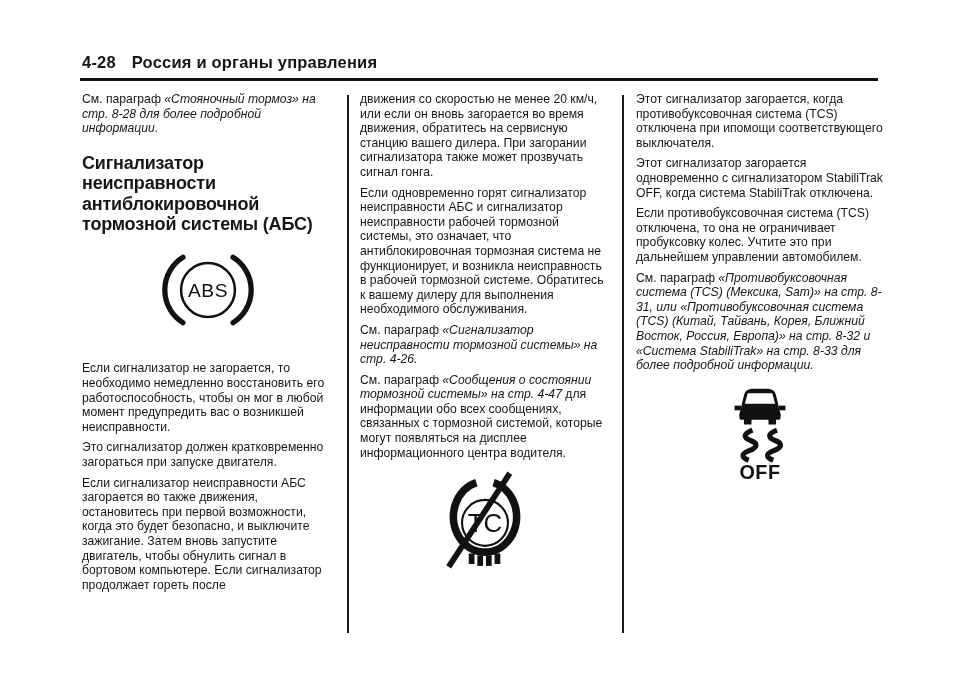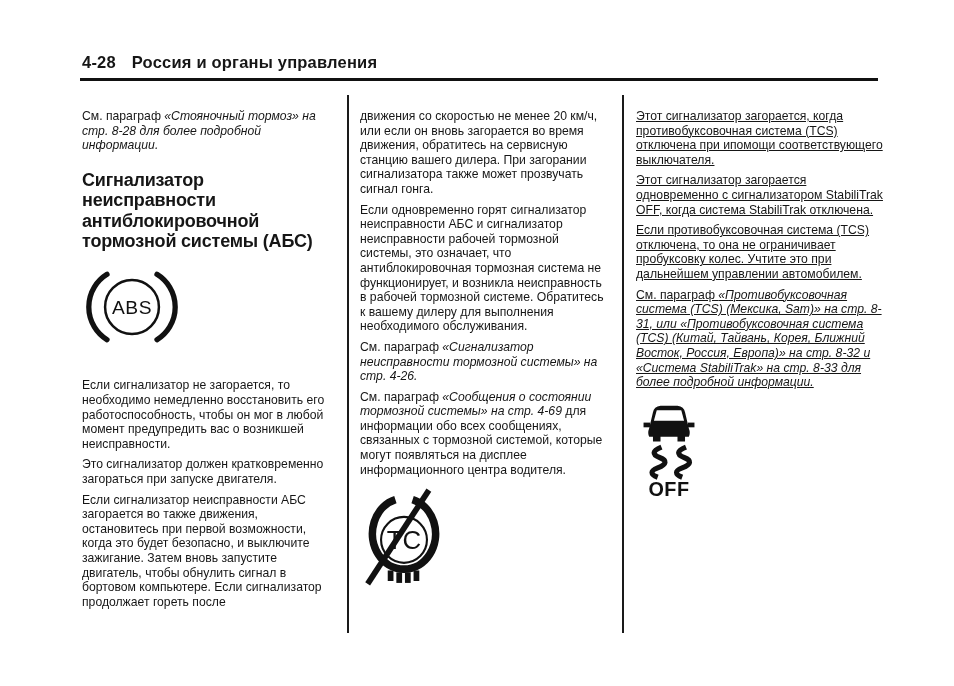--- a/index.html
+++ b/index.html
@@ -21,35 +21,35 @@
     position:absolute; left:80px; top:78px;
     width:798px; height:3px; background:#111;
   }
   .vsep {
     position:absolute; top:95px; height:538px; width:1.5px;
     background:#1a1a1a;
   }
   .vsep-1 { left:347px; }
   .vsep-2 { left:622px; }
   .col {
-    position:absolute; top:109px;
+    position:absolute; top:92px;
     font-size:12.2px; line-height:14.6px;
   }
   .col-1 { left:82px;  width:252px; }
   .col-2 { left:360px; width:250px; }
-  .col-3 { left:636px; width:248px;text-decoration:underline; }
+  .col-3 { left:636px; width:248px; }
   p.body { margin:0 0 6px 0; }
   .it { font-style:italic; }
   h2.section {
     font-size:18px; line-height:20.5px;
     font-weight:bold; letter-spacing:-0.2px;
     margin:17px 0 6px 0;
   }
   h2.section sup { font-size:10px; }
-  .icon-block { }
+  .icon-block { text-align:center; }
   .icon-abs { margin:17px 0 30px 0; }
   .icon-tc  { margin:9px 0 0 0; }
   .icon-car { margin:9px 0 0 0; }
   svg .stroke { fill:none; stroke:#111; }
   svg text { fill:#111; font-family:"Liberation Sans", sans-serif; }
 </style>
 </head>
 <body>
 
 <div class="page-header">
@@ -78,21 +78,21 @@
   <p class="body">Это сигнализатор должен кратковременно загораться при запуске двигателя.</p>
   <p class="body">Если сигнализатор неисправности АБС загорается во также движения, остановитесь при первой возможности, когда это будет безопасно, и выключите зажигание.  Затем вновь запустите двигатель, чтобы обнулить сигнал в бортовом компьютере. Если сигнализатор продолжает гореть после</p>
 </section>
 
 <section class="col col-2">
   <p class="body">движения со скоростью не менее 20 км/ч, или если он вновь загорается во время движения, обратитесь на сервисную станцию вашего дилера. При загорании сигнализатора также может прозвучать сигнал гонга.</p>
   <p class="body">Если одновременно горят сигнализатор неисправности АБС и сигнализатор неисправности рабочей тормозной системы, это означает, что антиблокировочная тормозная система не функционирует, и возникла неисправность в рабочей тормозной системе. Обратитесь к вашему дилеру для выполнения необходимого обслуживания.</p>
 
   <p class="body"><span>См. параграф </span><span class="it">«Сигнализатор неисправности тормозной системы» на стр. 4-26.</span></p>
 
-  <p class="body"><span>См. параграф </span><span class="it">«Сообщения о состоянии тормозной системы» на стр. 4-69</span><span> для информации обо всех сообщениях, связанных с тормозной системой, которые могут появляться на дисплее информационного центра водителя.</span></p>
+  <p class="body"><span>См. параграф </span><span class="it">«Сообщения о состоянии тормозной системы» на стр. 4-47</span><span> для информации обо всех сообщениях, связанных с тормозной системой, которые могут появляться на дисплее информационного центра водителя.</span></p>
 
 
   <div class="icon-block icon-tc">
     <svg width="88" height="102" viewBox="0 0 92 106">
       <path class="stroke" d="M 37 14 A 33 37 0 1 0 55 14" stroke-width="8"></path>
       <rect x="29" y="88" width="6" height="11" fill="#111"></rect>
       <rect x="38" y="90" width="6" height="11" fill="#111"></rect>
       <rect x="47" y="90" width="6" height="11" fill="#111"></rect>
       <rect x="56" y="88" width="6" height="11" fill="#111"></rect>
       <circle class="stroke" cx="46" cy="56" r="24" stroke-width="2.2"></circle>

